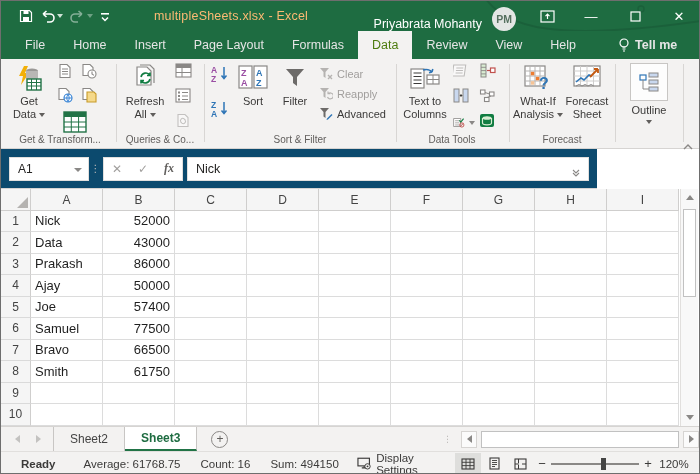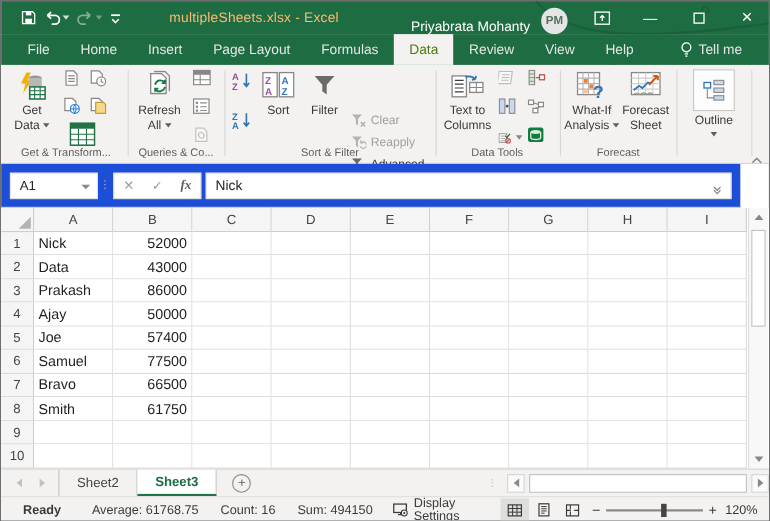--- a/index.html
+++ b/index.html
@@ -40,21 +40,21 @@
   .bigbtn .bicon { height:30px; display:flex; align-items:center; justify-content:center; margin-bottom:2px; }
   .bigbtn .lbl { font-size:11px; line-height:13px; color:#3b3a39; text-align:center; }
   .caret-dn { display:inline-block; width:0; height:0; border-left:3px solid transparent; border-right:3px solid transparent; border-top:4px solid #605e5c; margin-left:3px; vertical-align:middle; }
   .caret-block { width:0; height:0; border-left:3px solid transparent; border-right:3px solid transparent; border-top:4px solid #605e5c; margin-top:3px; }
   .smallbtn { display:flex; align-items:center; font-size:11px; color:#3b3a39; gap:4px; white-space:nowrap; cursor:default; }
   .smallbtn.disabled { color:#a19f9d; }
   .boxed { border:1px solid #c8c6c4; background:#fdfdfd; width:38px; height:38px; display:flex; align-items:center; justify-content:center; }
   .collapse-chev { position:absolute; right:8px; bottom:6px; width:10px; height:6px; }
 
   
-  .frow { position:absolute; left:0; top:148px; width:672px; height:40px; background:#1d4ed8; border-bottom:1px solid #d6d4d2;
+  .frow { position:absolute; left:0; top:148px; width:596px; height:40px; background:#0c4a6e; border-bottom:1px solid #d6d4d2;
           display:flex; align-items:center; }
   .namebox { margin-left:8px; width:80px; height:24px; background:#fff; border:1px solid #e1dfdd; display:flex; align-items:center;
              font-size:12px; color:#252423; padding-left:8px; position:relative; }
   .namebox .nb-caret { position:absolute; right:6px; top:10px; width:0; height:0; border-left:4px solid transparent; border-right:4px solid transparent; border-top:4px solid #8a8886; }
   .fsep { width:14px; display:flex; justify-content:center; color:#bdbbb9; font-size:10px; letter-spacing:1px; }
   .fbtns { height:24px; background:#fff; border:1px solid #e1dfdd; display:flex; align-items:center; }
   .fbtn { width:26px; text-align:center; color:#a19f9d; font-size:12px; }
   .fbtn.fx { color:#605e5c; font-style:italic; font-family:"Liberation Serif","DejaVu Serif",serif; font-weight:bold; }
   .finput { flex:1; height:24px; margin-left:4px; margin-right:8px; background:#fff; border:1px solid #e1dfdd; display:flex; align-items:center;
             font-size:12.5px; color:#252423; padding-left:8px; position:relative; }
@@ -194,21 +194,21 @@
         </div>
         <div class="rtab">
           <span>Review</span>
         </div>
         <div class="rtab">
           <span>View</span>
         </div>
         <div class="rtab">
           <span>Help</span>
         </div>
-        <div class="rtab" style="margin-left: 14px;">
+        <div class="rtab" style="margin-left: 14px; font-weight: bold;">
           <span class="ticon">
             <svg width="12" height="14" viewBox="0 0 12 14">
               <circle cx="6" cy="5" r="4" fill="none" stroke="#fff" stroke-width="1.2"></circle>
               <path d="M4.5 9 h3 M4.5 11 h3 M5 13 h2" stroke="#fff" stroke-width="1.1"></path>
             </svg>
           </span>
           <span>Tell me</span>
         </div>
       </div>
   </div>
@@ -324,21 +324,21 @@
         <div class="lbl"><span>Sort</span></div>
       </div>
       <div class="bigbtn" style="left:70px; width:36px;">
         <span class="bicon">
           <svg width="24" height="24" viewBox="0 0 24 24">
               <path d="M3 3 h18 l-7 8 v9 l-4 -3 v-6 z" fill="#6d6b69"></path>
             </svg>
         </span>
         <div class="lbl"><span>Filter</span></div>
       </div>
-      <div style="position:absolute; left:112px; top:8px; display:flex; flex-direction:column; gap:7px;margin-top:36px;">
+      <div style="position:absolute; left:112px; top:8px; display:flex; flex-direction:column; gap:7px;">
         <span class="smallbtn disabled">
           <svg width="14" height="13" viewBox="0 0 14 13">
               <path d="M1 1 h9 l-3.5 4 v6 l-2 -1.5 v-4.5 z" fill="#b5b3b1"></path>
               <path d="M9 8 l4 4 M13 8 l-4 4" stroke="#b5b3b1" stroke-width="1.4"></path>
             </svg>
           <span>Clear</span>
         </span>
         <span class="smallbtn disabled">
           <svg width="14" height="13" viewBox="0 0 14 13">
               <path d="M1 1 h9 l-3.5 4 v6 l-2 -1.5 v-4.5 z" fill="#b5b3b1"></path>

